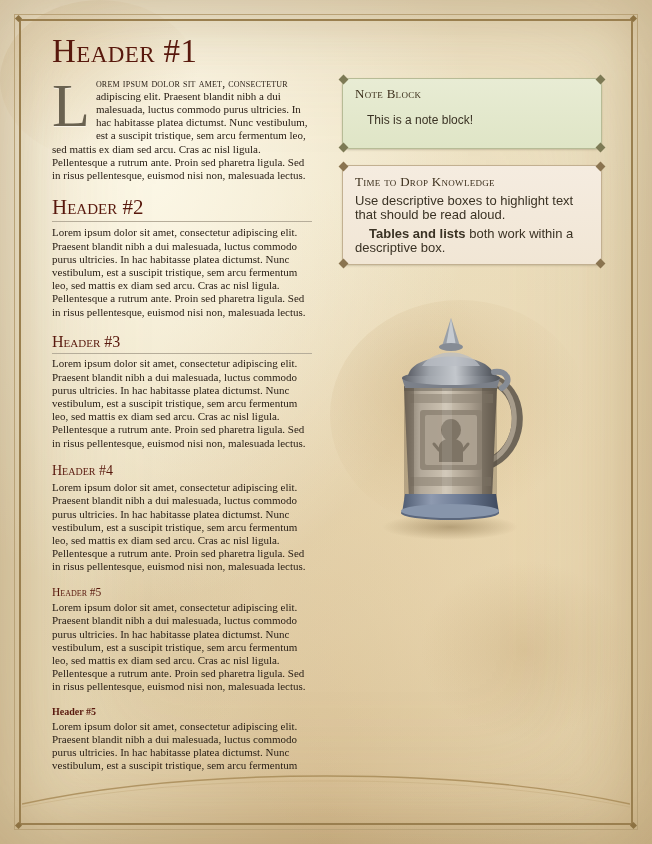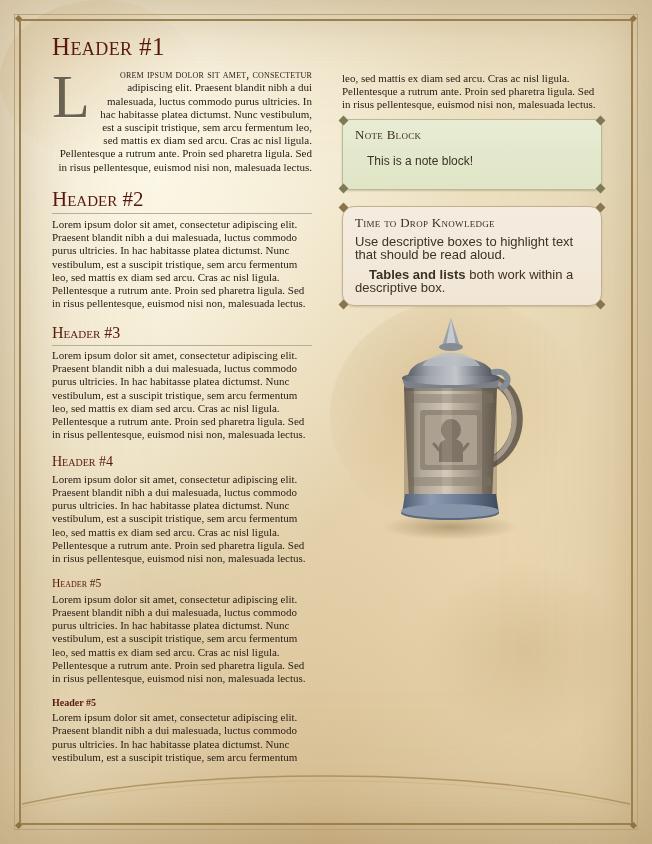--- a/index.html
+++ b/index.html
@@ -108,21 +108,21 @@
     position: absolute;
     left: 290px; top: 38px;
     width: 260px;
   }
 
   
   .h1 {
     font-family: "Liberation Serif", serif;
     font-variant: small-caps;
     color: #58180d;
-    font-size: 25px;
+    font-size: 33px;
     font-weight: normal;
     letter-spacing: 0.4px;
     margin: 0 0 8px 0;
     line-height: 1.05;
   }
   .h2 {
     font-family: "Liberation Serif", serif;
     font-variant: small-caps;
     color: #58180d;
     font-size: 21px;
@@ -235,21 +235,21 @@
   .nc-tr { right: -3px; top: -3px; }
   .nc-bl { left: -3px; bottom: -3px; }
   .nc-br { right: -3px; bottom: -3px; }
 
   
   .desc-box {
     position: relative;
     margin-top: 16px;
     background: linear-gradient(180deg, #f5ece0 0%, #f1e6d5 100%);
     border: 1px solid #c2b091;
-    border-radius: 12px;
+    border-radius: 2px;
     padding: 8px 12px 10px 12px;
     box-shadow: 0 1px 2px rgba(90,80,50,0.22);
   }
   .desc-title {
     font-family: "Liberation Serif", serif;
     font-variant: small-caps;
     color: #3c2f1c;
     font-size: 13px;
     margin: 0 0 4px 0;
     letter-spacing: 0.3px;
@@ -307,21 +307,21 @@
   </svg>
 
   <div class="content">
 
     <div class="col-left">
 
       <h1 class="h1">Header #1</h1>
 
       <div class="dropcap-para">
         <span class="dropcap">L</span>
-        <p class="body" style="margin-bottom:10px;text-align:right;">
+        <p class="body" style="margin-bottom:10px;">
           <span class="smallcaps-lead">orem ipsum dolor sit amet, consectetur</span><span> adipiscing elit. Praesent blandit nibh a dui malesuada, luctus commodo purus ultricies. In hac habitasse platea dictumst. Nunc vestibulum, est a suscipit tristique, sem arcu fermentum leo, sed mattis ex diam sed arcu. Cras ac nisl ligula. Pellentesque a rutrum ante. Proin sed pharetra ligula. Sed in risus pellentesque, euismod nisi non, malesuada lectus.</span>
         </p>
       </div>
 
       <h2 class="h2">Header #2</h2>
       <p class="body">Lorem ipsum dolor sit amet, consectetur adipiscing elit. Praesent blandit nibh a dui malesuada, luctus commodo purus ultricies. In hac habitasse platea dictumst. Nunc vestibulum, est a suscipit tristique, sem arcu fermentum leo, sed mattis ex diam sed arcu. Cras ac nisl ligula. Pellentesque a rutrum ante. Proin sed pharetra ligula. Sed in risus pellentesque, euismod nisi non, malesuada lectus.</p>
 
       <h3 class="h3">Header #3</h3>
       <p class="body">Lorem ipsum dolor sit amet, consectetur adipiscing elit. Praesent blandit nibh a dui malesuada, luctus commodo purus ultricies. In hac habitasse platea dictumst. Nunc vestibulum, est a suscipit tristique, sem arcu fermentum leo, sed mattis ex diam sed arcu. Cras ac nisl ligula. Pellentesque a rutrum ante. Proin sed pharetra ligula. Sed in risus pellentesque, euismod nisi non, malesuada lectus.</p>
 
@@ -330,21 +330,20 @@
 
       <h5 class="h5">Header #5</h5>
       <p class="body">Lorem ipsum dolor sit amet, consectetur adipiscing elit. Praesent blandit nibh a dui malesuada, luctus commodo purus ultricies. In hac habitasse platea dictumst. Nunc vestibulum, est a suscipit tristique, sem arcu fermentum leo, sed mattis ex diam sed arcu. Cras ac nisl ligula. Pellentesque a rutrum ante. Proin sed pharetra ligula. Sed in risus pellentesque, euismod nisi non, malesuada lectus.</p>
 
       <h6 class="h6">Header #5</h6>
       <p class="body">Lorem ipsum dolor sit amet, consectetur adipiscing elit. Praesent blandit nibh a dui malesuada, luctus commodo purus ultricies. In hac habitasse platea dictumst. Nunc vestibulum, est a suscipit tristique, sem arcu fermentum</p>
     </div>
 
     <div class="col-right">
 
-      <p class="body">leo, sed mattis ex diam sed arcu. Cras ac nisl ligula. Pellentesque a rutrum ante. Proin sed pharetra ligula. Sed in risus pellentesque, euismod nisi non, malesuada lectus.</p>
 
       <div class="note-block">
         <div class="note-corner nc-tl"></div>
         <div class="note-corner nc-tr"></div>
         <div class="note-corner nc-bl"></div>
         <div class="note-corner nc-br"></div>
         <div class="note-title">Note Block</div>
         <p class="note-text">This is a note block!</p>
       </div>
 

